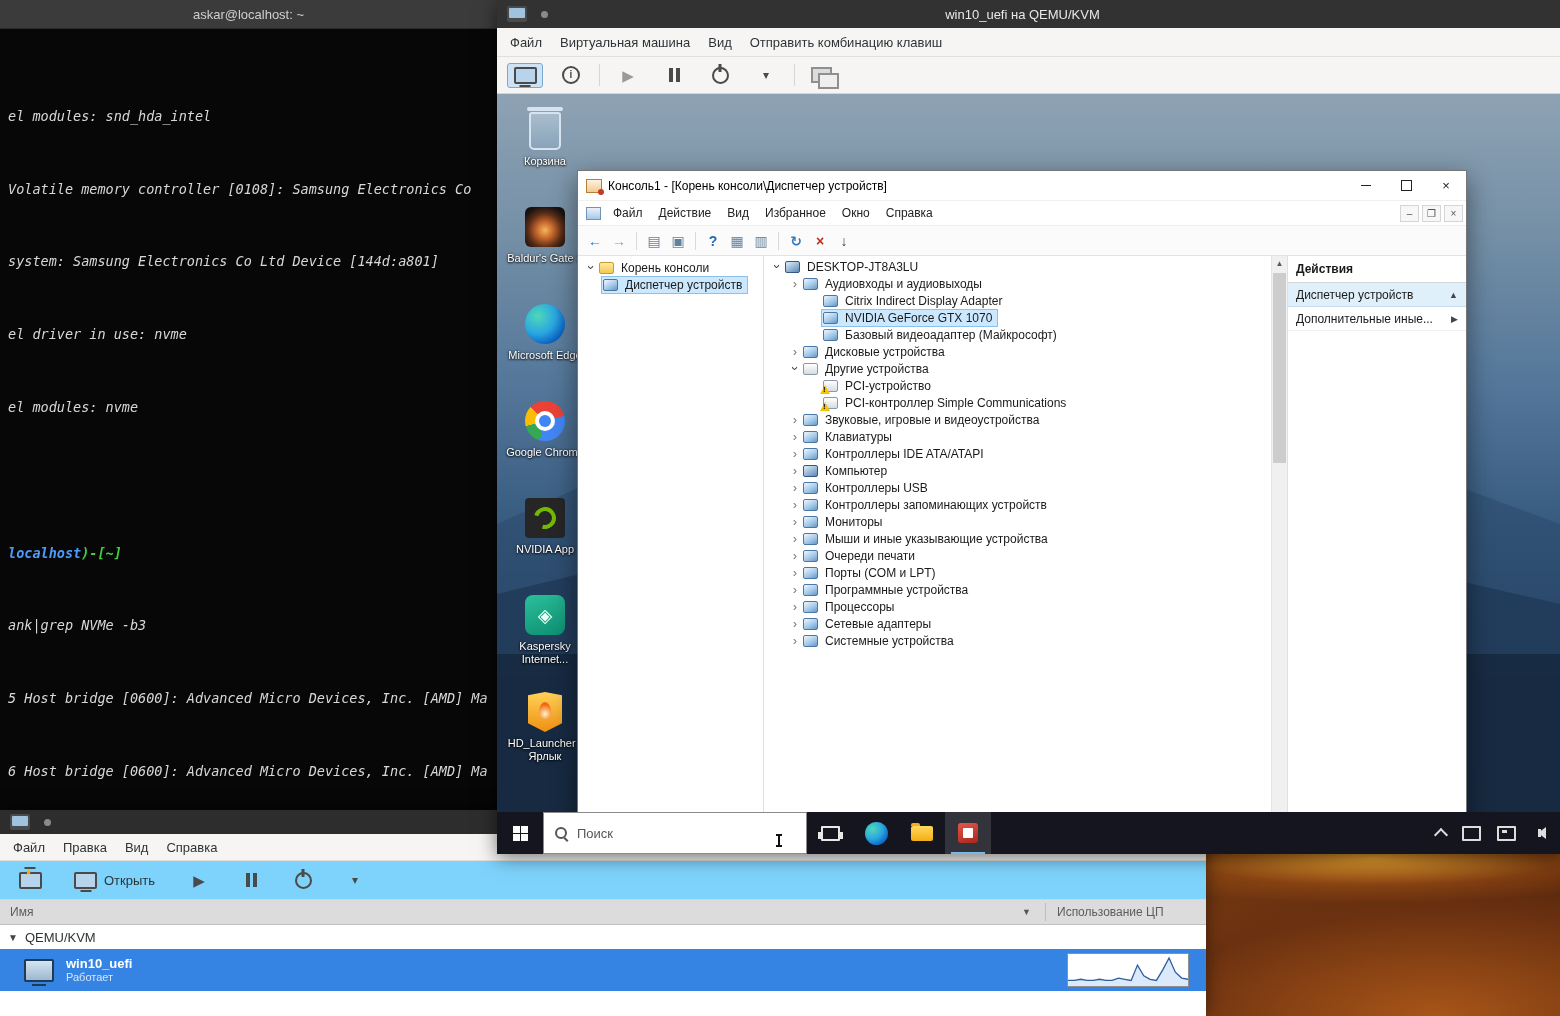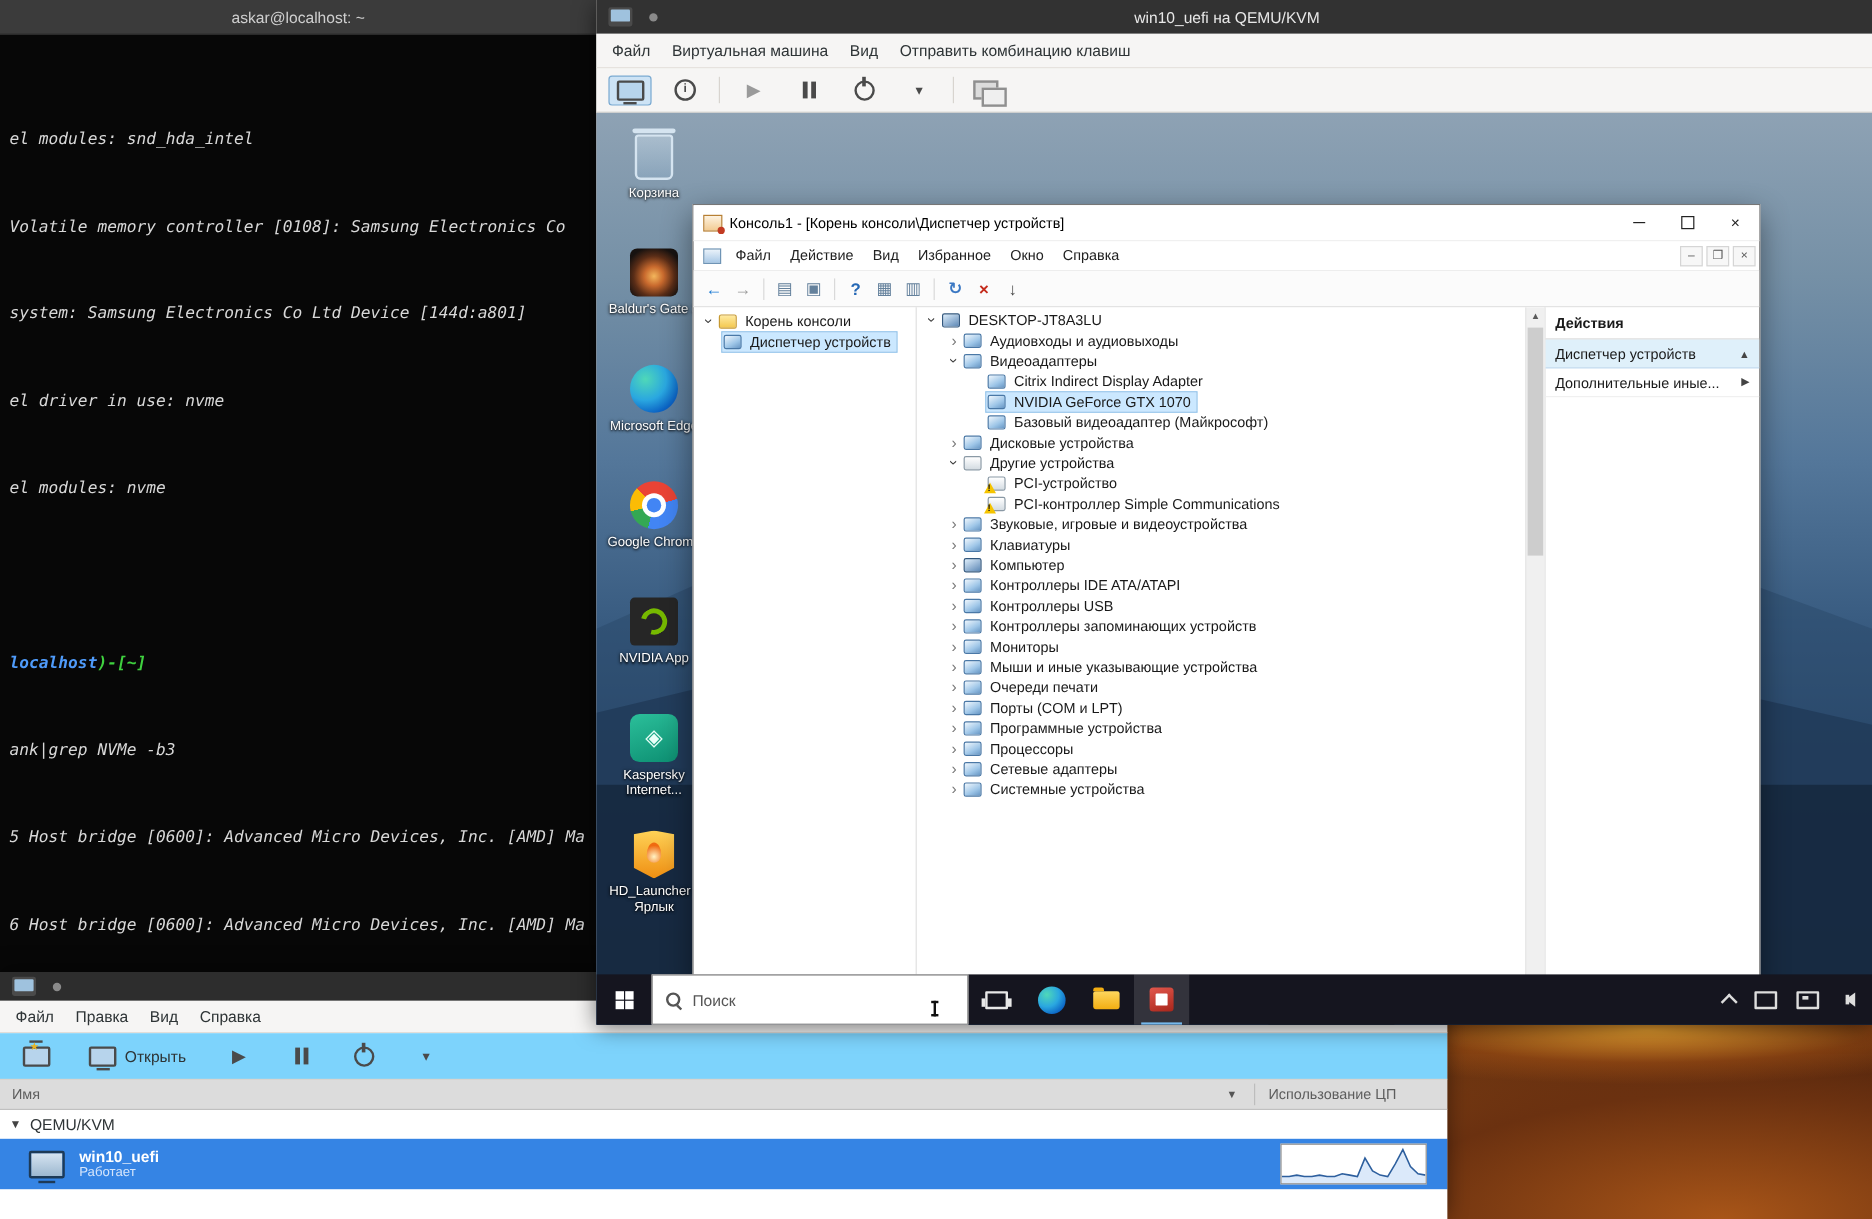--- a/index.html
+++ b/index.html
@@ -580,29 +580,20 @@
               <div class="drow" data-level="1" data-expand="closed" data-icon="audio">
                 <span class="exp"></span>
                 <span class="selw">
                   <span class="iconw">
                     <span class="dicon"></span>
                   </span>
                   <span class="dlabel">Аудиовходы и аудиовыходы</span>
                 </span>
               </div>
 
-              <div class="drow" data-level="1" data-expand="open" data-icon="display">
-                <span class="exp"></span>
-                <span class="selw">
-                  <span class="iconw">
-                    <span class="dicon"></span>
-                  </span>
-                  <span class="dlabel">Видеоадаптеры</span>
-                </span>
-              </div>
 
               <div class="drow" data-level="2" data-icon="display">
                 <span class="exp"></span>
                 <span class="selw">
                   <span class="iconw">
                     <span class="dicon"></span>
                   </span>
                   <span class="dlabel">Citrix Indirect Display Adapter</span>
                 </span>
               </div>
@@ -682,37 +673,37 @@
               <div class="drow" data-level="1" data-expand="closed" data-icon="keyboard">
                 <span class="exp"></span>
                 <span class="selw">
                   <span class="iconw">
                     <span class="dicon"></span>
                   </span>
                   <span class="dlabel">Клавиатуры</span>
                 </span>
               </div>
 
+              <div class="drow" data-level="1" data-expand="closed" data-icon="ide">
+                <span class="exp"></span>
+                <span class="selw">
+                  <span class="iconw">
+                    <span class="dicon"></span>
+                  </span>
+                  <span class="dlabel">Контроллеры IDE ATA/ATAPI</span>
+                </span>
+              </div>
+
               <div class="drow" data-level="1" data-expand="closed" data-icon="computer">
                 <span class="exp"></span>
                 <span class="selw">
                   <span class="iconw">
                     <span class="dicon"></span>
                   </span>
                   <span class="dlabel">Компьютер</span>
-                </span>
-              </div>
-
-              <div class="drow" data-level="1" data-expand="closed" data-icon="ide">
-                <span class="exp"></span>
-                <span class="selw">
-                  <span class="iconw">
-                    <span class="dicon"></span>
-                  </span>
-                  <span class="dlabel">Контроллеры IDE ATA/ATAPI</span>
                 </span>
               </div>
 
               <div class="drow" data-level="1" data-expand="closed" data-icon="usb">
                 <span class="exp"></span>
                 <span class="selw">
                   <span class="iconw">
                     <span class="dicon"></span>
                   </span>
                   <span class="dlabel">Контроллеры USB</span>

